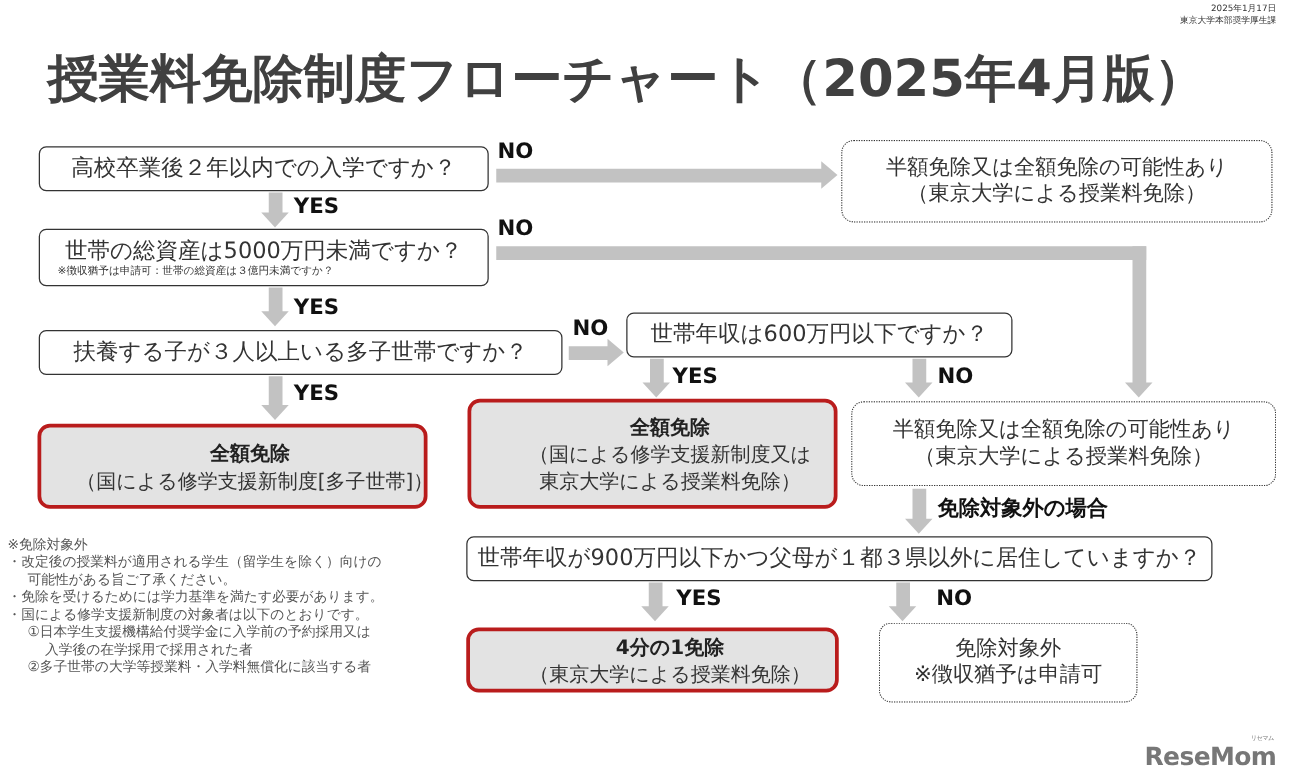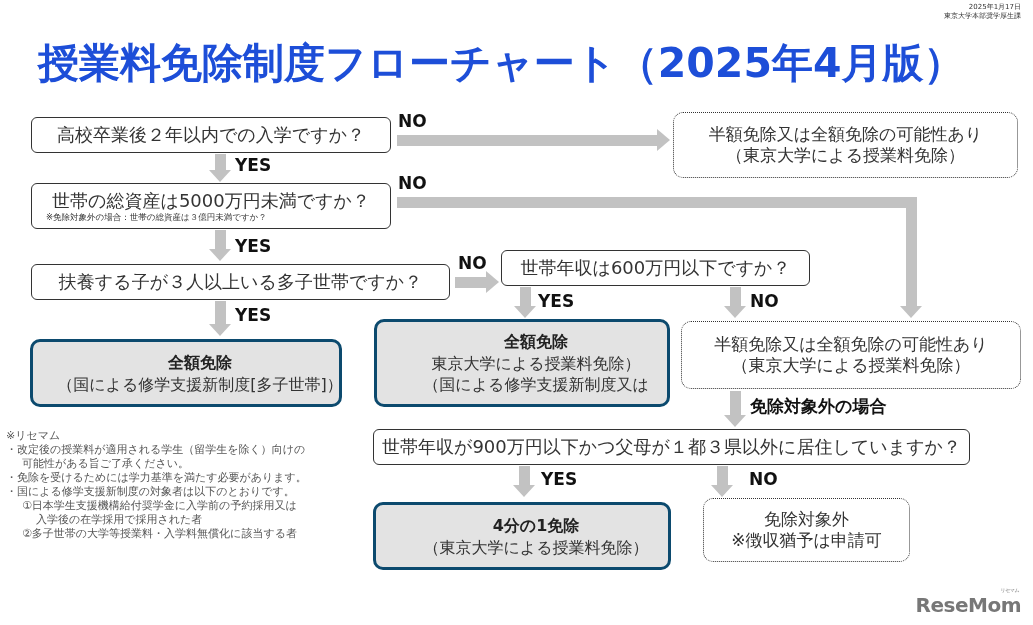--- a/index.html
+++ b/index.html
@@ -1,24 +1,24 @@
 <!DOCTYPE html>
 <html><head>
 <meta charset="utf-8">
 <style>
   * { box-sizing: border-box; margin: 0; padding: 0; }
   html, body { width: 1033px; height: 625px; background: #ffffff; overflow: hidden; }
   body { position: relative; font-family: "DejaVu Sans", "Liberation Sans", sans-serif; color: #222; }
   .abs { position: absolute; }
   .meta { right: 12px; top: 3px; text-align: right; font-size: 7px; line-height: 9px; color: #333; }
-  .title { left: 38px; top: 36px; font-size: 41px; font-weight: bold; color: #1d4ed8; letter-spacing: 0px; white-space: nowrap; }
+  .title { left: 38px; top: 36px; font-size: 41px; font-weight: bold; color: #404040; letter-spacing: 0px; white-space: nowrap; }
   .q { border: 1.5px solid #333; border-radius: 6px; background: #fff; display: flex; flex-direction: column; justify-content: center; align-items: center; text-align: center; white-space: nowrap; color: #333; }
   .q .main { font-size: 18px; line-height: 22px; }
   .q .sub { font-size: 8.5px; line-height: 10px; align-self: flex-start; padding-left: 14px; }
-  .res { border: 3px solid #0c4a6e; border-radius: 10px; background: #e3e3e3; display: flex; flex-direction: column; justify-content: center; align-items: center; text-align: center; white-space: nowrap; color: #333; padding-left: 28px; }
+  .res { border: 3px solid #b91c1c; border-radius: 10px; background: #e3e3e3; display: flex; flex-direction: column; justify-content: center; text-align: center; white-space: nowrap; color: #333; padding-left: 28px; }
   .res .head { font-size: 16px; font-weight: bold; line-height: 22px; color: #222; }
   .res .body { font-size: 16px; line-height: 21px; }
   .dot { border: 1.5px dotted #333; border-radius: 10px; background: #fff; display: flex; flex-direction: column; justify-content: center; align-items: center; text-align: center; white-space: nowrap; color: #333; font-size: 17px; line-height: 21px; }
   .lbl { font-weight: bold; font-size: 17px; color: #111; white-space: nowrap; }
   .bar { background: #c2c2c2; }
   .ah-down { width: 0; height: 0; border-left: 11px solid transparent; border-right: 11px solid transparent; border-top: 12px solid #c2c2c2; }
   .ah-right { width: 0; height: 0; border-top: 11px solid transparent; border-bottom: 11px solid transparent; border-left: 13px solid #c2c2c2; }
   .notes { left: 6px; top: 429px; font-size: 11px; line-height: 14px; color: #555; white-space: nowrap; }
   .notes .ind2 { padding-left: 16px; }
   .notes .ind3 { padding-left: 30px; }
@@ -45,21 +45,21 @@
   <span>半額免除又は全額免除の可能性あり</span>
   <span>（東京大学による授業料免除）</span>
 </div>
 
 <div class="abs bar" style="left:215px; top:154px; width:11px; height:18px;"></div>
 <div class="abs ah-down" style="left:209px; top:170px;"></div>
 <span class="abs lbl" style="left:235px; top:155px;">YES</span>
 
 <div class="abs q" style="left:31px; top:183px; width:360px; height:46px;">
   <span class="main">世帯の総資産は5000万円未満ですか？</span>
-  <span class="sub">※免除対象外の場合：世帯の総資産は３億円未満ですか？</span>
+  <span class="sub">※徴収猶予は申請可：世帯の総資産は３億円未満ですか？</span>
 </div>
 <span class="abs lbl" style="left:398px; top:173px;">NO</span>
 <div class="abs bar" style="left:397px; top:197px; width:520px; height:11px;"></div>
 <div class="abs bar" style="left:906px; top:197px; width:11px; height:110px;"></div>
 <div class="abs ah-down" style="left:900px; top:306px;"></div>
 
 <div class="abs bar" style="left:215px; top:230px; width:11px; height:20px;"></div>
 <div class="abs ah-down" style="left:209px; top:249px;"></div>
 <span class="abs lbl" style="left:235px; top:236px;">YES</span>
 
@@ -86,22 +86,22 @@
 <div class="abs bar" style="left:520px; top:287px; width:11px; height:20px;"></div>
 <div class="abs ah-down" style="left:514px; top:306px;"></div>
 <span class="abs lbl" style="left:538px; top:291px;">YES</span>
 
 <div class="abs bar" style="left:730px; top:287px; width:11px; height:20px;"></div>
 <div class="abs ah-down" style="left:724px; top:306px;"></div>
 <span class="abs lbl" style="left:750px; top:291px;">NO</span>
 
 <div class="abs res" style="left:374px; top:319px; width:296px; height:88px;">
   <span class="head">全額免除</span>
+  <span class="body">（国による修学支援新制度又は</span>
   <span class="body">東京大学による授業料免除）</span>
-  <span class="body">（国による修学支援新制度又は</span>
 </div>
 
 <div class="abs dot" style="left:681px; top:321px; width:340px; height:68px;">
   <span>半額免除又は全額免除の可能性あり</span>
   <span>（東京大学による授業料免除）</span>
 </div>
 
 <div class="abs bar" style="left:730px; top:391px; width:11px; height:25px;"></div>
 <div class="abs ah-down" style="left:724px; top:415px;"></div>
 <span class="abs lbl" style="left:750px; top:395px;">免除対象外の場合</span>
@@ -111,32 +111,32 @@
 </div>
 
 <div class="abs bar" style="left:519px; top:466px; width:11px; height:20px;"></div>
 <div class="abs ah-down" style="left:513px; top:485px;"></div>
 <span class="abs lbl" style="left:541px; top:469px;">YES</span>
 
 <div class="abs bar" style="left:717px; top:466px; width:11px; height:20px;"></div>
 <div class="abs ah-down" style="left:711px; top:485px;"></div>
 <span class="abs lbl" style="left:749px; top:469px;">NO</span>
 
-<div class="abs res" style="left:373px; top:502px; width:298px; height:68px;">
+<div class="abs res" style="left:373px; top:502px; width:298px; height:52px;">
   <span class="head">4分の1免除</span>
   <span class="body">（東京大学による授業料免除）</span>
 </div>
 
 <div class="abs dot" style="left:703px; top:498px; width:207px; height:64px;">
   <span>免除対象外</span>
   <span>※徴収猶予は申請可</span>
 </div>
 
 <div class="abs notes">
-  <div>※リセマム</div>
+  <div>※免除対象外</div>
   <div>・改定後の授業料が適用される学生（留学生を除く）向けの</div>
   <div class="ind2">可能性がある旨ご了承ください。</div>
   <div>・免除を受けるためには学力基準を満たす必要があります。</div>
   <div>・国による修学支援新制度の対象者は以下のとおりです。</div>
   <div class="ind2">①日本学生支援機構給付奨学金に入学前の予約採用又は</div>
   <div class="ind3">入学後の在学採用で採用された者</div>
   <div class="ind2">②多子世帯の大学等授業料・入学料無償化に該当する者</div>
 </div>
 
 <div class="abs logo">

